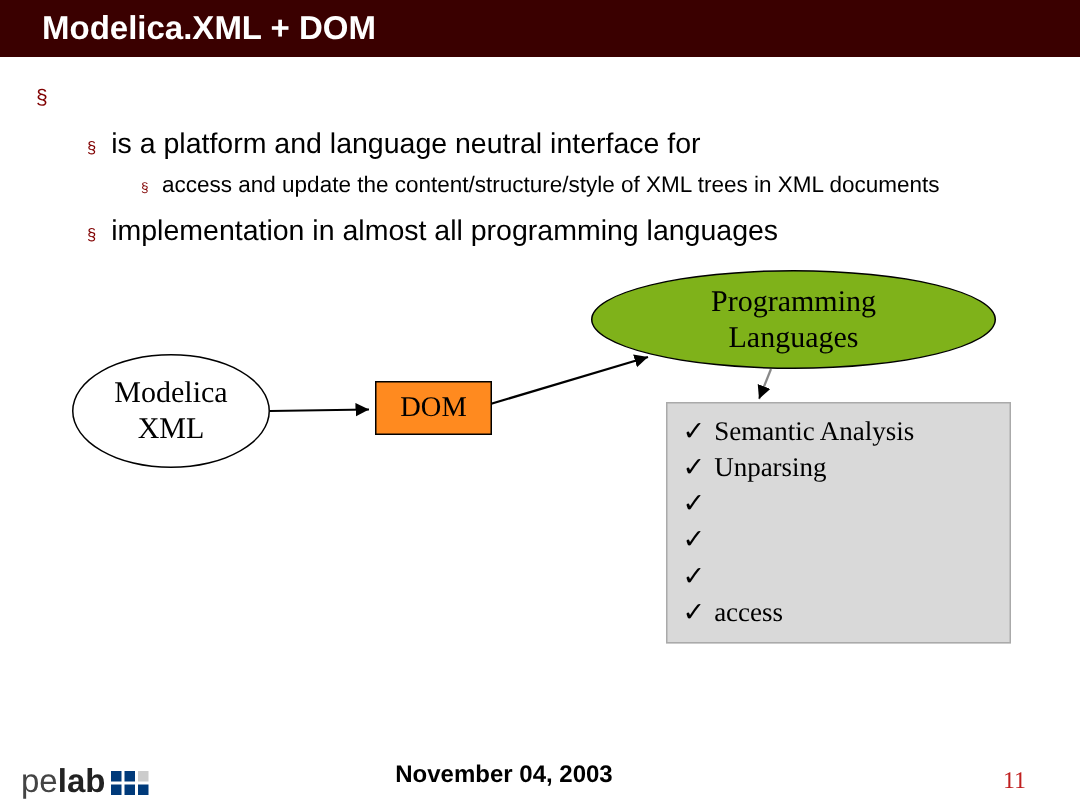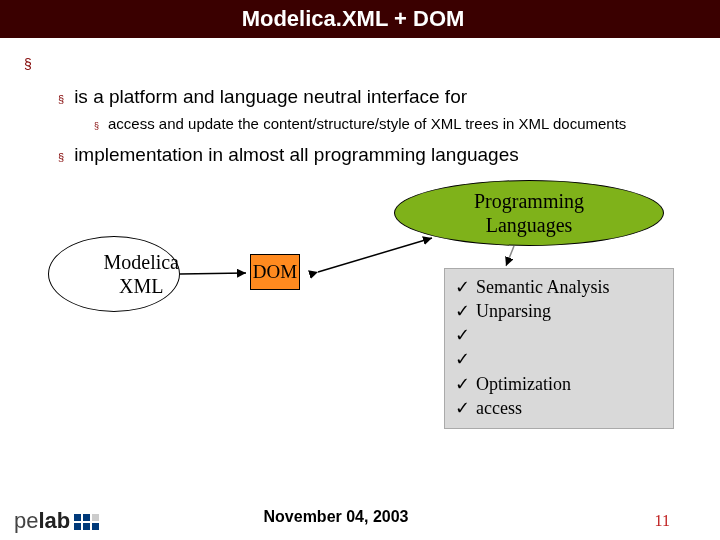--- a/index.html
+++ b/index.html
@@ -1,43 +1,43 @@
 <!DOCTYPE html>
 <html><head>
 <meta charset="utf-8">
 <style>
   * { margin: 0; padding: 0; box-sizing: border-box; }
   body { width: 720px; height: 540px; font-family: Verdana, Arial, sans-serif; background: #fff; position: relative; overflow: hidden; }
-  .header { background: #3a0000; height: 38px; display: flex; align-items: center; justify-content: center; padding-right: 14px; }
+  .header { background: #3a0000; height: 38px; display: flex; align-items: center; justify-content: flex-start; padding-right: 14px; padding-left: 28px; }
   .header-title { color: #fff; font-size: 22px; font-weight: bold; }
   .content { padding: 18px 24px 0 24px; }
   .h1 { font-size: 22px; color: #000; margin-bottom: 14px; display: flex; align-items: baseline; }
   .h1 .bul { color: #800000; font-size: 14px; margin-right: 10px; }
   .h2 { font-size: 19px; color: #000; margin-left: 34px; margin-bottom: 6px; display: flex; align-items: baseline; }
   .h2 .bul { color: #800000; font-size: 11px; margin-right: 10px; margin-top: 6px; }
   .h3 { font-size: 15px; color: #000; margin-left: 70px; margin-bottom: 10px; display: flex; align-items: baseline; max-width: 580px; line-height: 1.3; }
   .h3 .bul { color: #800000; font-size: 9px; margin-right: 9px; margin-top: 5px; flex-shrink:0;}
   .diagram { position: relative; height: 240px; margin-top: 10px; }
   .ellipse { position: absolute; border: 1.5px solid #000; border-radius: 50%; display: flex; align-items: center; justify-content: center; text-align: center; font-family: 'Times New Roman', serif; }
-  .modelica-xml { left: 24px; top: 60px; width: 132px; height: 76px; background: #fff; font-size: 20px; line-height:1.2;justify-content:flex-end; }
+  .modelica-xml { left: 24px; top: 60px; width: 132px; height: 76px; background: #fff; font-size: 20px; line-height:1.2; }
   .prog-lang { left: 370px; top: 4px; width: 270px; height: 66px; background: #7fb21a; font-size: 20px; line-height:1.2; }
-  .dom-box { position: absolute; left: 226px; top: 78px; width: 50px; height: 36px; background: #ff8a1f; border: 1.5px solid #000; display: flex; align-items: center; justify-content: center; font-family: 'Times New Roman', serif; font-size: 19px; }
+  .dom-box { position: absolute; left: 226px; top: 78px; width: 78px; height: 36px; background: #ff8a1f; border: 1.5px solid #000; display: flex; align-items: center; justify-content: center; font-family: 'Times New Roman', serif; font-size: 19px; }
   .checklist { position: absolute; left: 420px; top: 92px; width: 230px; background: #d9d9d9; border: 1px solid #aaa; padding: 6px 10px 8px 10px; font-family: 'Times New Roman', serif; font-size: 18px; line-height: 1.35; }
   .checklist .row { display: flex; }
   .checklist .ck { margin-right: 6px; }
   svg.arrows { position: absolute; left:0; top:0; width: 720px; height: 240px; pointer-events:none; }
   .footer { position: absolute; bottom: 6px; left: 0; width: 684px; display: flex; align-items: flex-end; }
   .logo { margin-left: 14px; display: flex; align-items: flex-end; font-family: Arial, sans-serif; font-size: 22px; color: #444; }
   .logo .pe { font-weight: normal; }
   .logo .lab { color: #222; font-weight: bold; }
   .logo-dots { display: inline-grid; grid-template-columns: repeat(3, 7px); grid-template-rows: repeat(2, 7px); gap: 2px; margin-left: 4px; margin-bottom: 4px; }
   .logo-dots span { width:7px; height:7px; background:#003a7a; }
   .logo-dots .g { background:#ccc; }
   .date { position:absolute; left: 0; right:12px; bottom:8px; text-align:center; font-size:16px; font-weight:bold; color:#000; font-family: Arial, sans-serif;}
-  .page { position:absolute; right:14px; bottom:4px; font-size:16px; color:#c02020; font-family:'Times New Roman', serif; }
+  .page { position:absolute; right:0; bottom:4px; font-size:16px; color:#c02020; font-family:'Times New Roman', serif; }
 </style>
 </head>
 <body>
 
 <div class="header">
   <div class="header-title">Modelica.XML + DOM</div>
 </div>
 
 <div class="content">
   <div class="h1">
@@ -89,21 +89,20 @@
           <span>Unparsing</span>
         </div>
       <div class="row">
           <span class="ck">✓</span>
         </div>
       <div class="row">
           <span class="ck">✓</span>
         </div>
       <div class="row">
           <span class="ck">✓</span>
-          <span>Optimization</span>
         </div>
       <div class="row">
           <span class="ck">✓</span>
           <span>access</span>
         </div>
     </div>
   </div>
 </div>
 
 <div class="footer">

